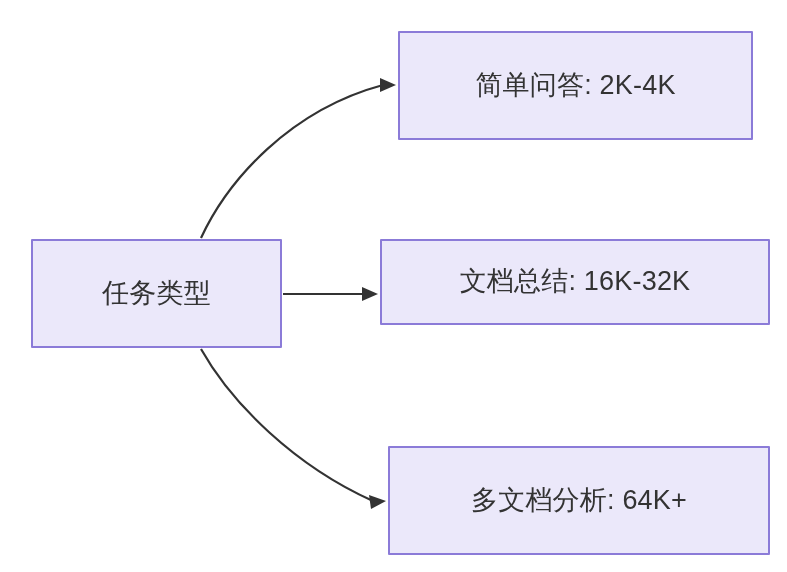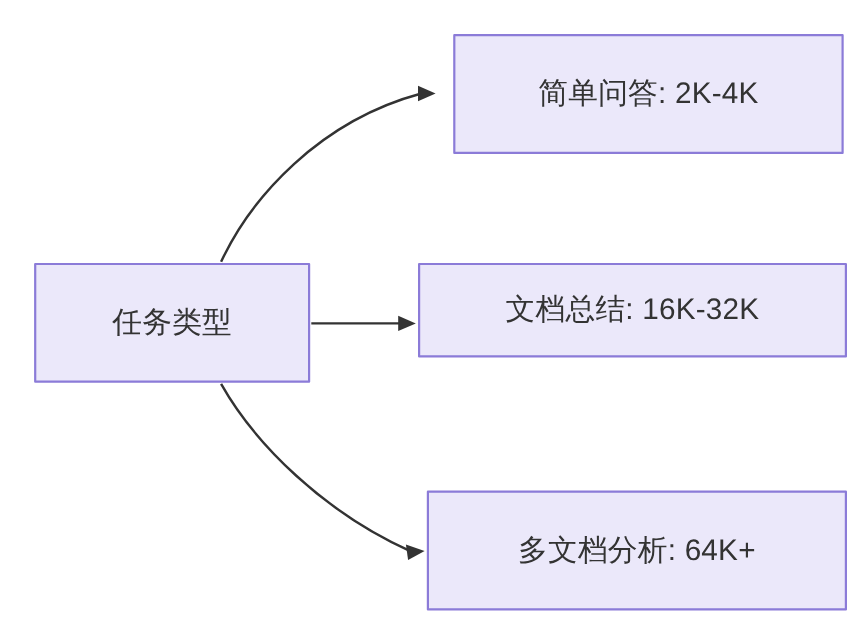--- a/index.html
+++ b/index.html
@@ -50,21 +50,20 @@
     top: 239px;
     width: 251px;
     height: 109px;
     text-align: center;
   }
   #node-simple-qa {
     left: 398px;
     top: 31px;
     width: 355px;
     height: 109px;
-    margin-left: 14px;
   }
   #node-doc-summary {
     left: 380px;
     top: 239px;
     width: 390px;
     height: 86px;
   }
   #node-multi-doc {
     left: 388px;
     top: 446px;

